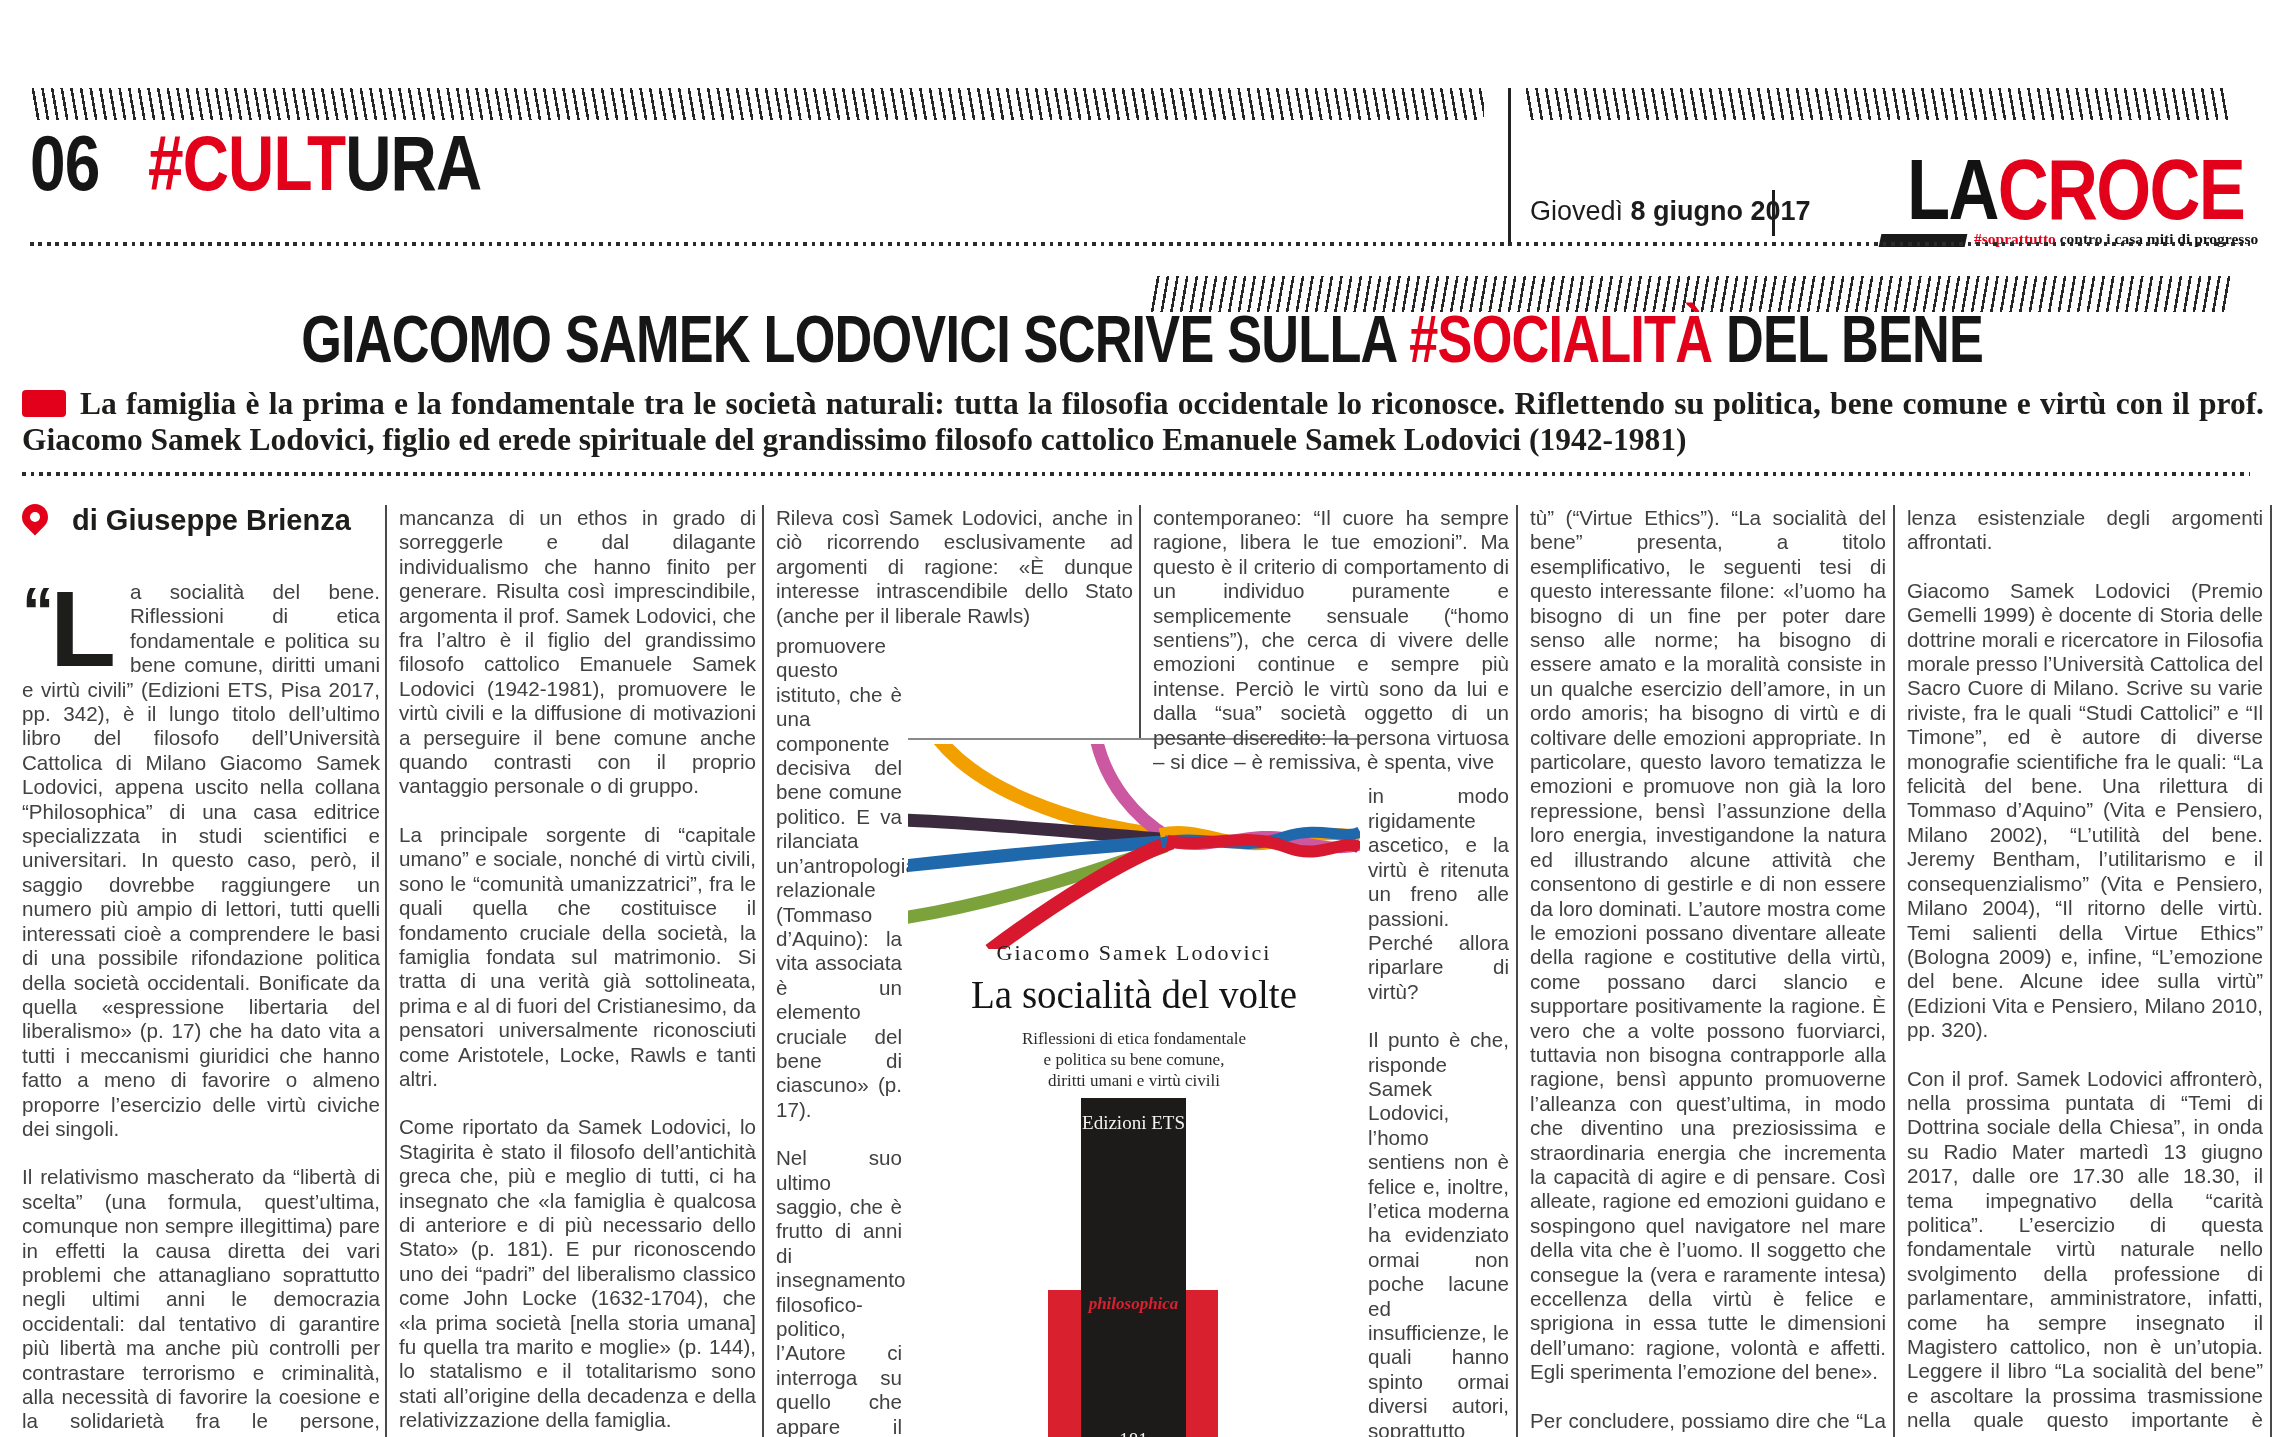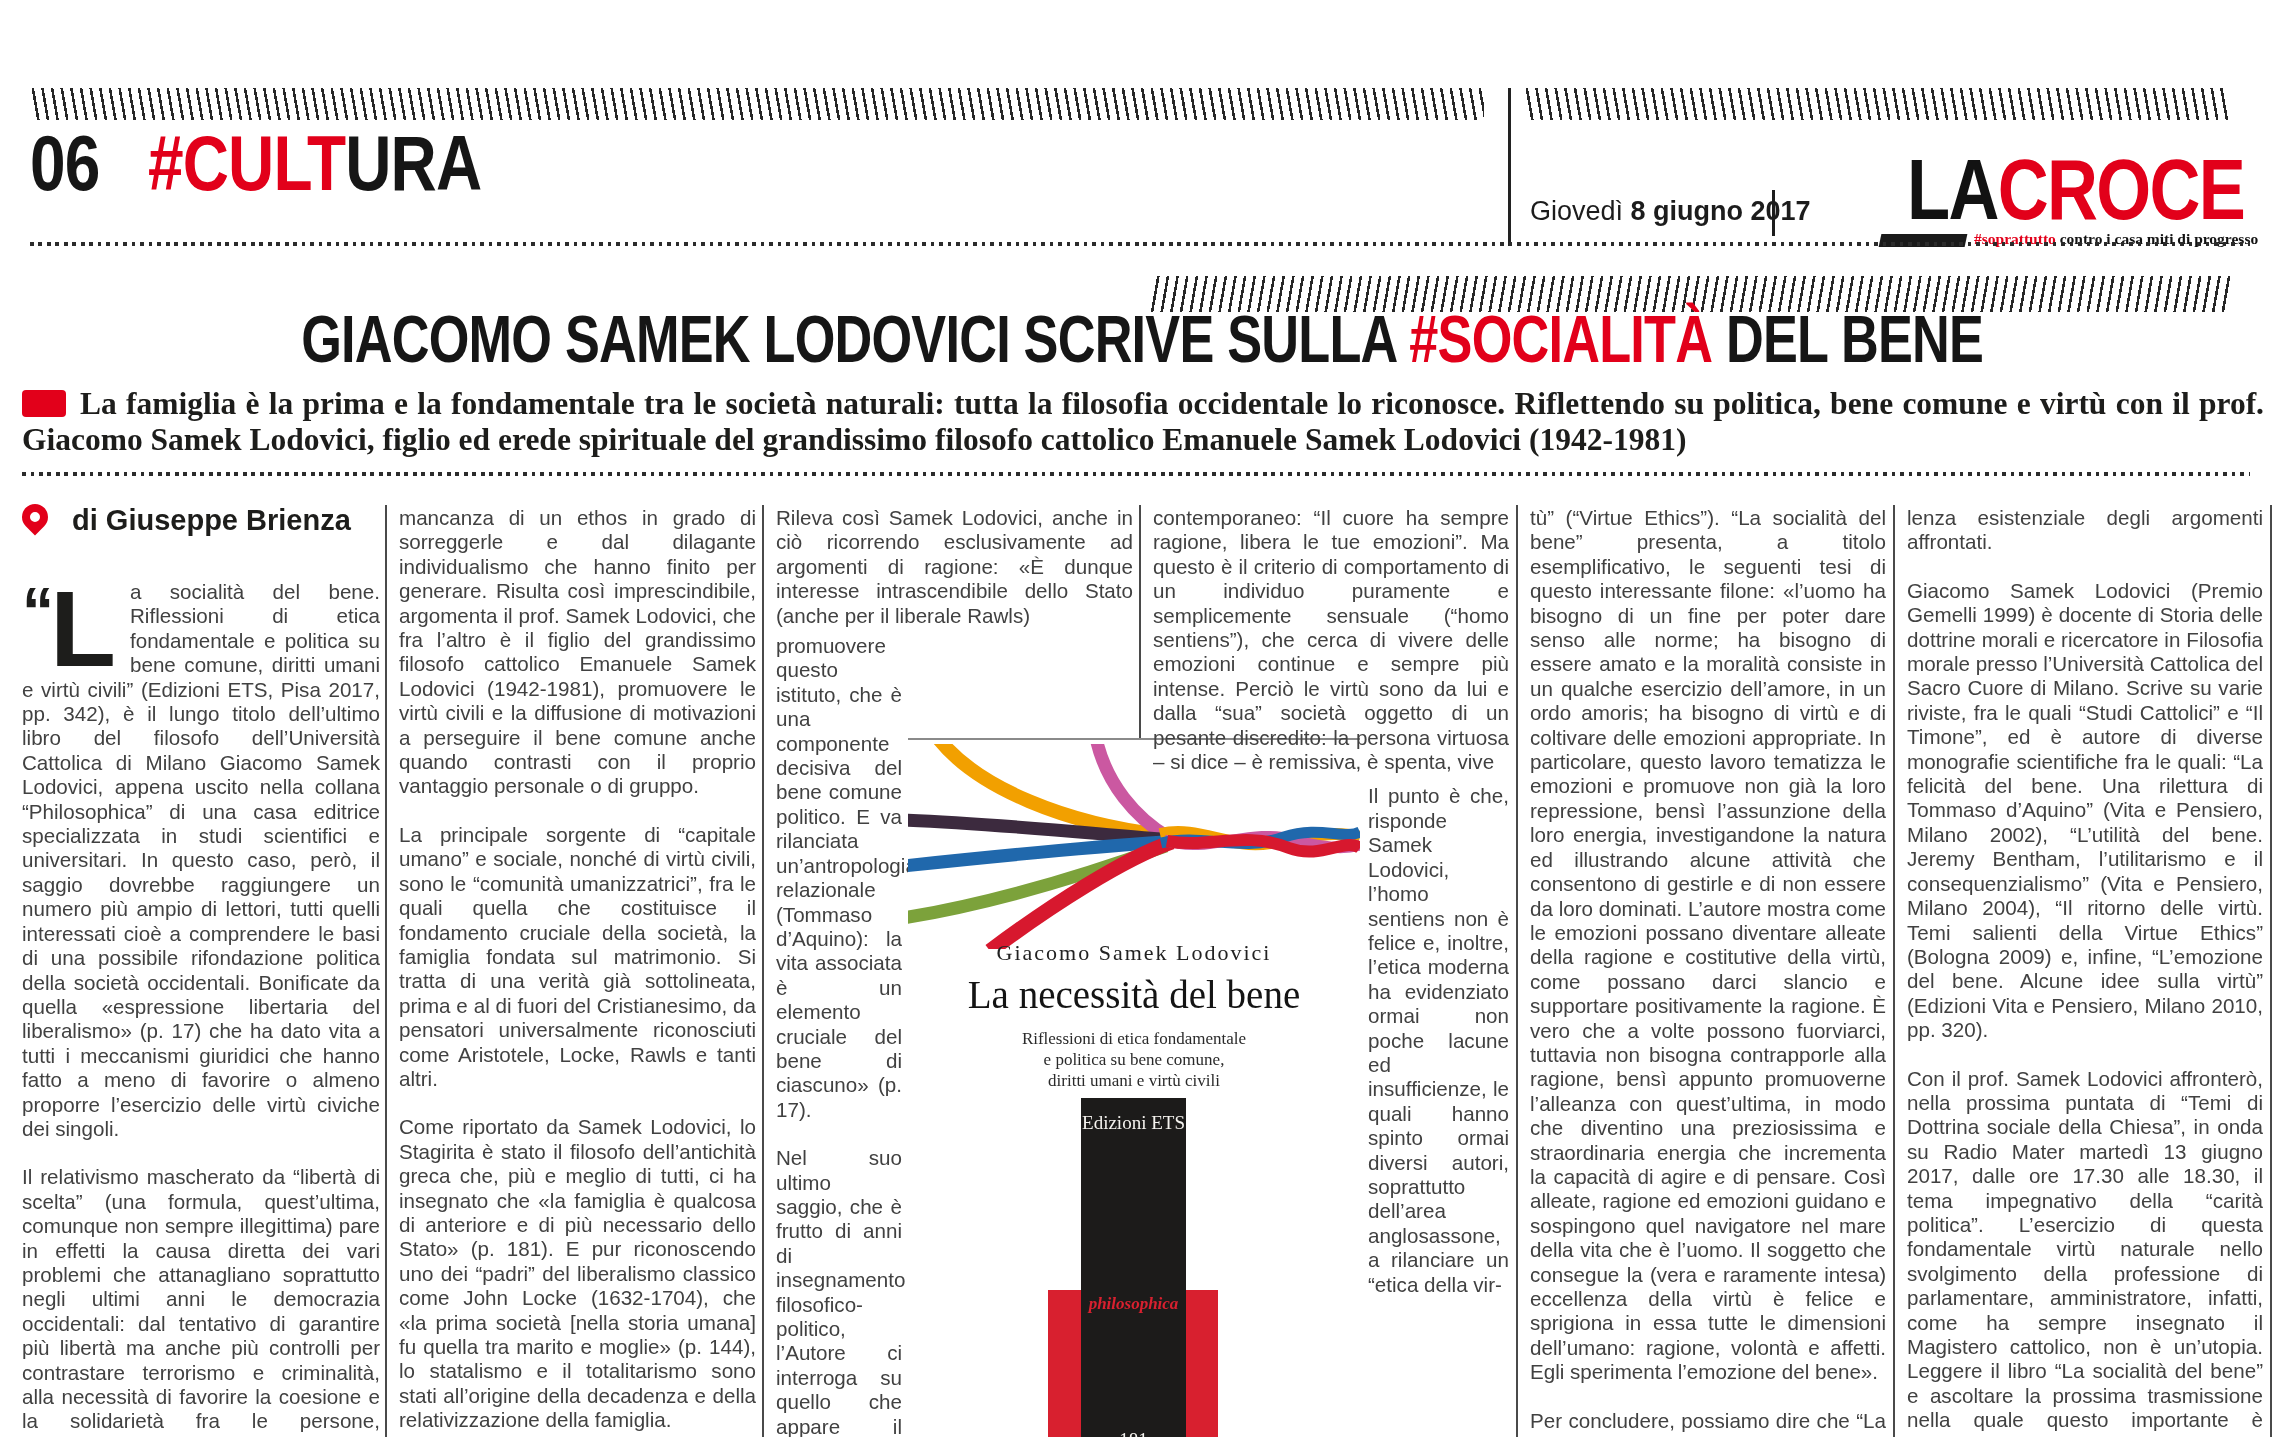--- a/index.html
+++ b/index.html
@@ -153,37 +153,38 @@
     <path d="M-5,76 C80,79 178,89 254,95" stroke="#3c2a3e" stroke-width="13" fill="none"></path>
     <path d="M-5,122 C90,112 182,103 256,98" stroke="#2068ac" stroke-width="13" fill="none"></path>
     <path d="M-5,174 C100,157 197,124 258,102" stroke="#7ca23b" stroke-width="13" fill="none"></path>
     <path d="M82,207 C142,162 217,114 264,98" stroke="#d7182e" stroke-width="15" fill="none"></path>
     <path d="M252,90 C292,81 322,106 362,99 C395,93 425,86 452,93" stroke="#f2a000" stroke-width="12" fill="none"></path>
     <path d="M256,96 C301,111 341,83 386,96 C416,104 436,106 452,101" stroke="#cb58a1" stroke-width="11" fill="none"></path>
     <path d="M253,99 C296,89 331,109 376,93 C411,81 436,96 452,88" stroke="#2068ac" stroke-width="11" fill="none"></path>
     <path d="M259,97 C301,105 336,86 381,104 C413,116 438,93 452,104" stroke="#d7182e" stroke-width="12" fill="none"></path>
   </svg>
   <div class="abs book-author">Giacomo Samek Lodovici</div>
-  <div class="abs book-title">La necessità del bene</div>
+  <div class="abs book-title">La socialità del volte</div>
   <div class="abs book-subtitle">
     <div>Riflessioni di etica fondamentale</div>
     <div>e politica su bene comune,</div>
     <div>diritti umani e virtù civili</div>
   </div>
   <div class="abs ets-red"></div>
   <div class="abs ets-black">
     <div class="ets-pub">Edizioni ETS</div>
     <div class="ets-series">philosophica</div>
     <div class="ets-num">181</div>
   </div>
 </div>
 
 <div class="abs col" style="left:1153px;top:506px;width:356px;height:931px;overflow:hidden;">
   <p style="margin-bottom:10px;">contemporaneo: “Il cuore ha sempre ragione, libera le tue emozioni”. Ma questo è il criterio di comportamento di un individuo puramente e semplicemente sensuale (“homo sentiens”), che cerca di vivere delle emozioni continue e sempre più intense. Perciò le virtù sono da lui e dalla “sua” società oggetto di un pesante discredito: la persona virtuosa – si dice – è remissiva, è spenta, vive</p>
   <div class="narrow" style="width:141px;margin-left:auto;">
+    <p>in modo rigidamente ascetico, e la virtù è ritenuta un freno alle passioni. Perché allora riparlare di virtù?</p>
     <p>Il punto è che, risponde Samek Lodovici, l’homo sentiens non è felice e, inoltre, l’etica moderna ha evidenziato ormai non poche lacune ed insufficienze, le quali hanno spinto ormai diversi autori, soprattutto dell’area anglosassone, a rilanciare un “etica della vir-</p>
   </div>
 </div>
 
 <div class="abs col" style="left:1530px;top:506px;width:356px;height:931px;overflow:hidden;">
   <p>tù” (“Virtue Ethics”). “La socialità del bene” presenta, a titolo esemplificativo, le seguenti tesi di questo interessante filone: «l’uomo ha bisogno di un fine per poter dare senso alle norme; ha bisogno di essere amato e la moralità consiste in un qualche esercizio dell’amore, in un ordo amoris; ha bisogno di virtù e di coltivare delle emozioni appropriate. In particolare, questo lavoro tematizza le emozioni e promuove non già la loro repressione, bensì l’assunzione della loro energia, investigandone la natura ed illustrando alcune attività che consentono di gestirle e di non essere da loro dominati. L’autore mostra come le emozioni possano diventare alleate della ragione e costitutive della virtù, come possano darci slancio e supportare positivamente la ragione. È vero che a volte possono fuorviarci, tuttavia non bisogna contrapporle alla ragione, bensì appunto promuoverne l’alleanza con quest’ultima, in modo che diventino una preziosissima e straordinaria energia che incrementa la capacità di agire e di pensare. Così alleate, ragione ed emozioni guidano e sospingono quel navigatore nel mare della vita che è l’uomo. Il soggetto che consegue la (vera e raramente intesa) eccellenza della virtù è felice e sprigiona in essa tutte le dimensioni dell’umano: ragione, volontà e affetti. Egli sperimenta l’emozione del bene».</p>
   <p>Per concludere, possiamo dire che “La socialità del bene” è un rigoroso lavoro scientifico di filosofia morale, ma scritto in modo accessibile ai non addetti ai lavori. Tocca temi sempre più dibattuti e può interessare anche i non specialisti, data la concretezza e la va-</p>
 </div>
 
 <div class="abs col" style="left:1907px;top:506px;width:356px;height:931px;overflow:hidden;">

